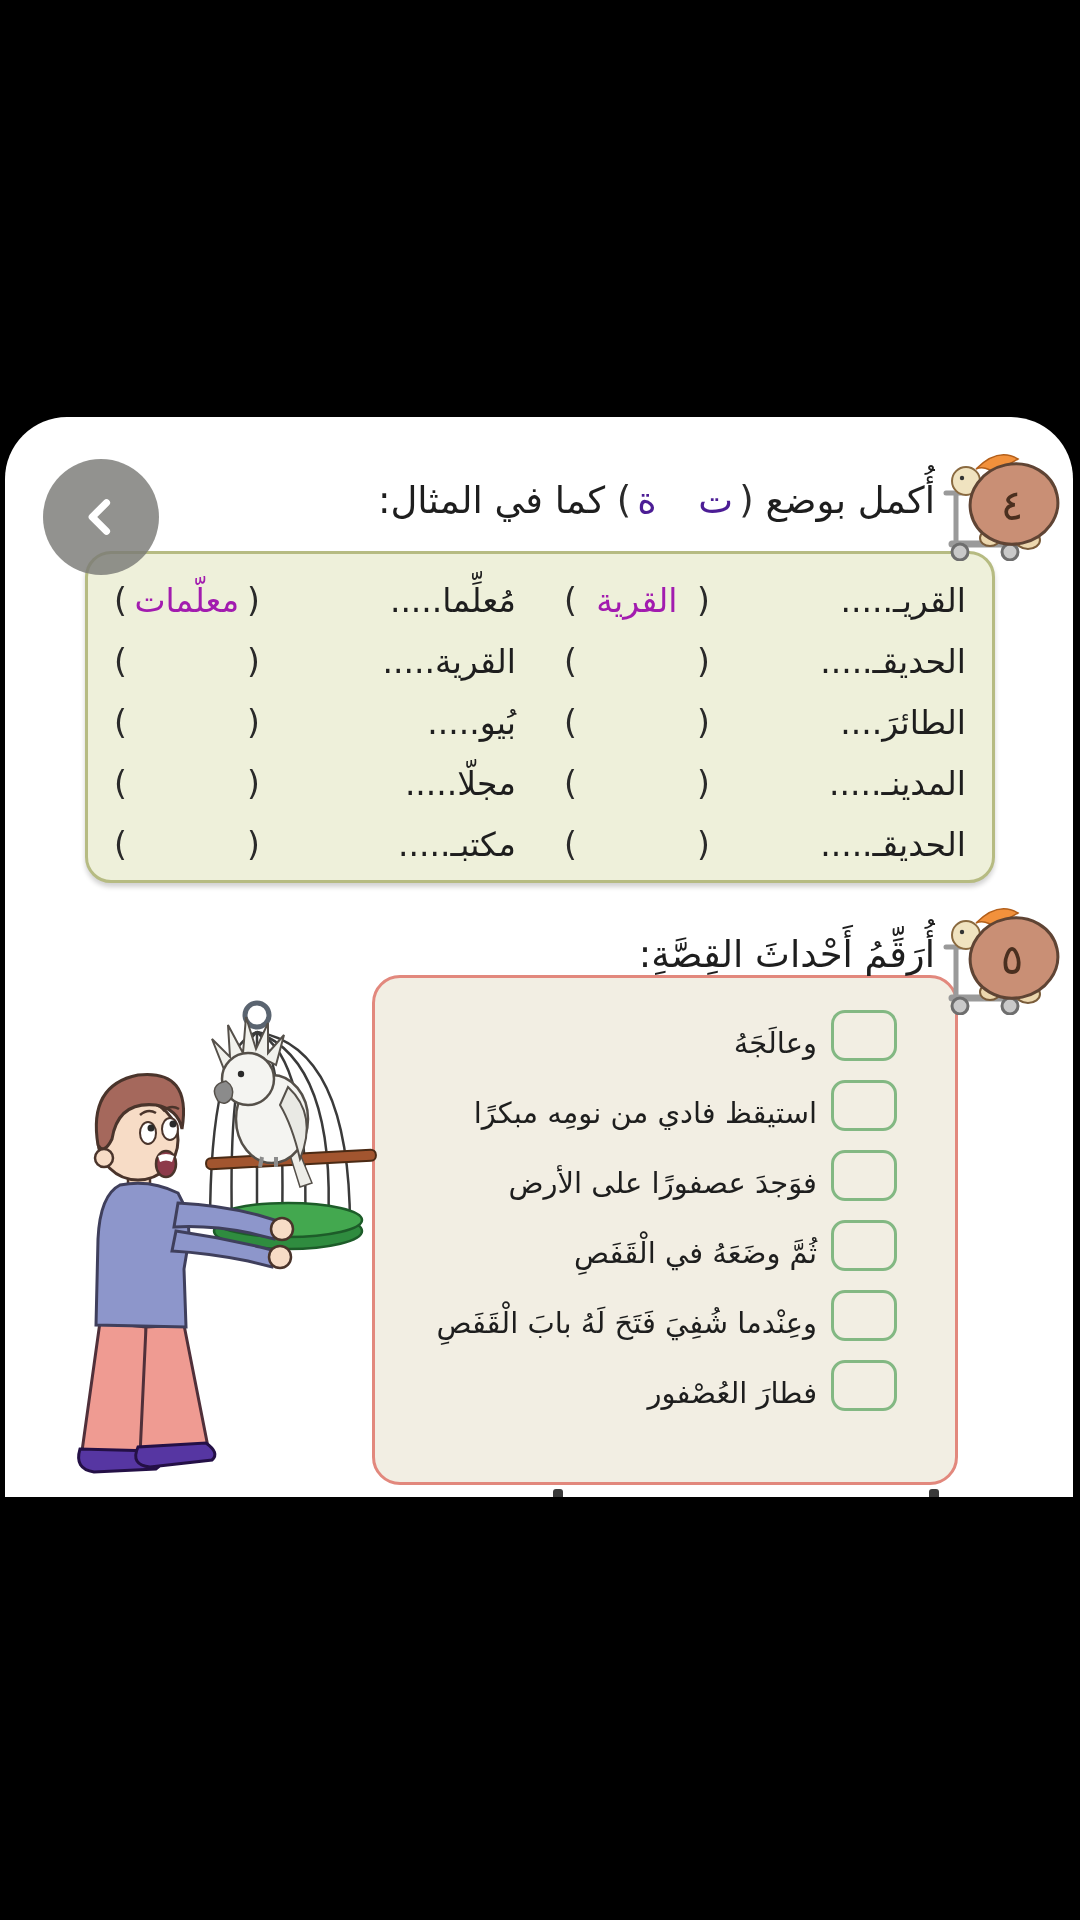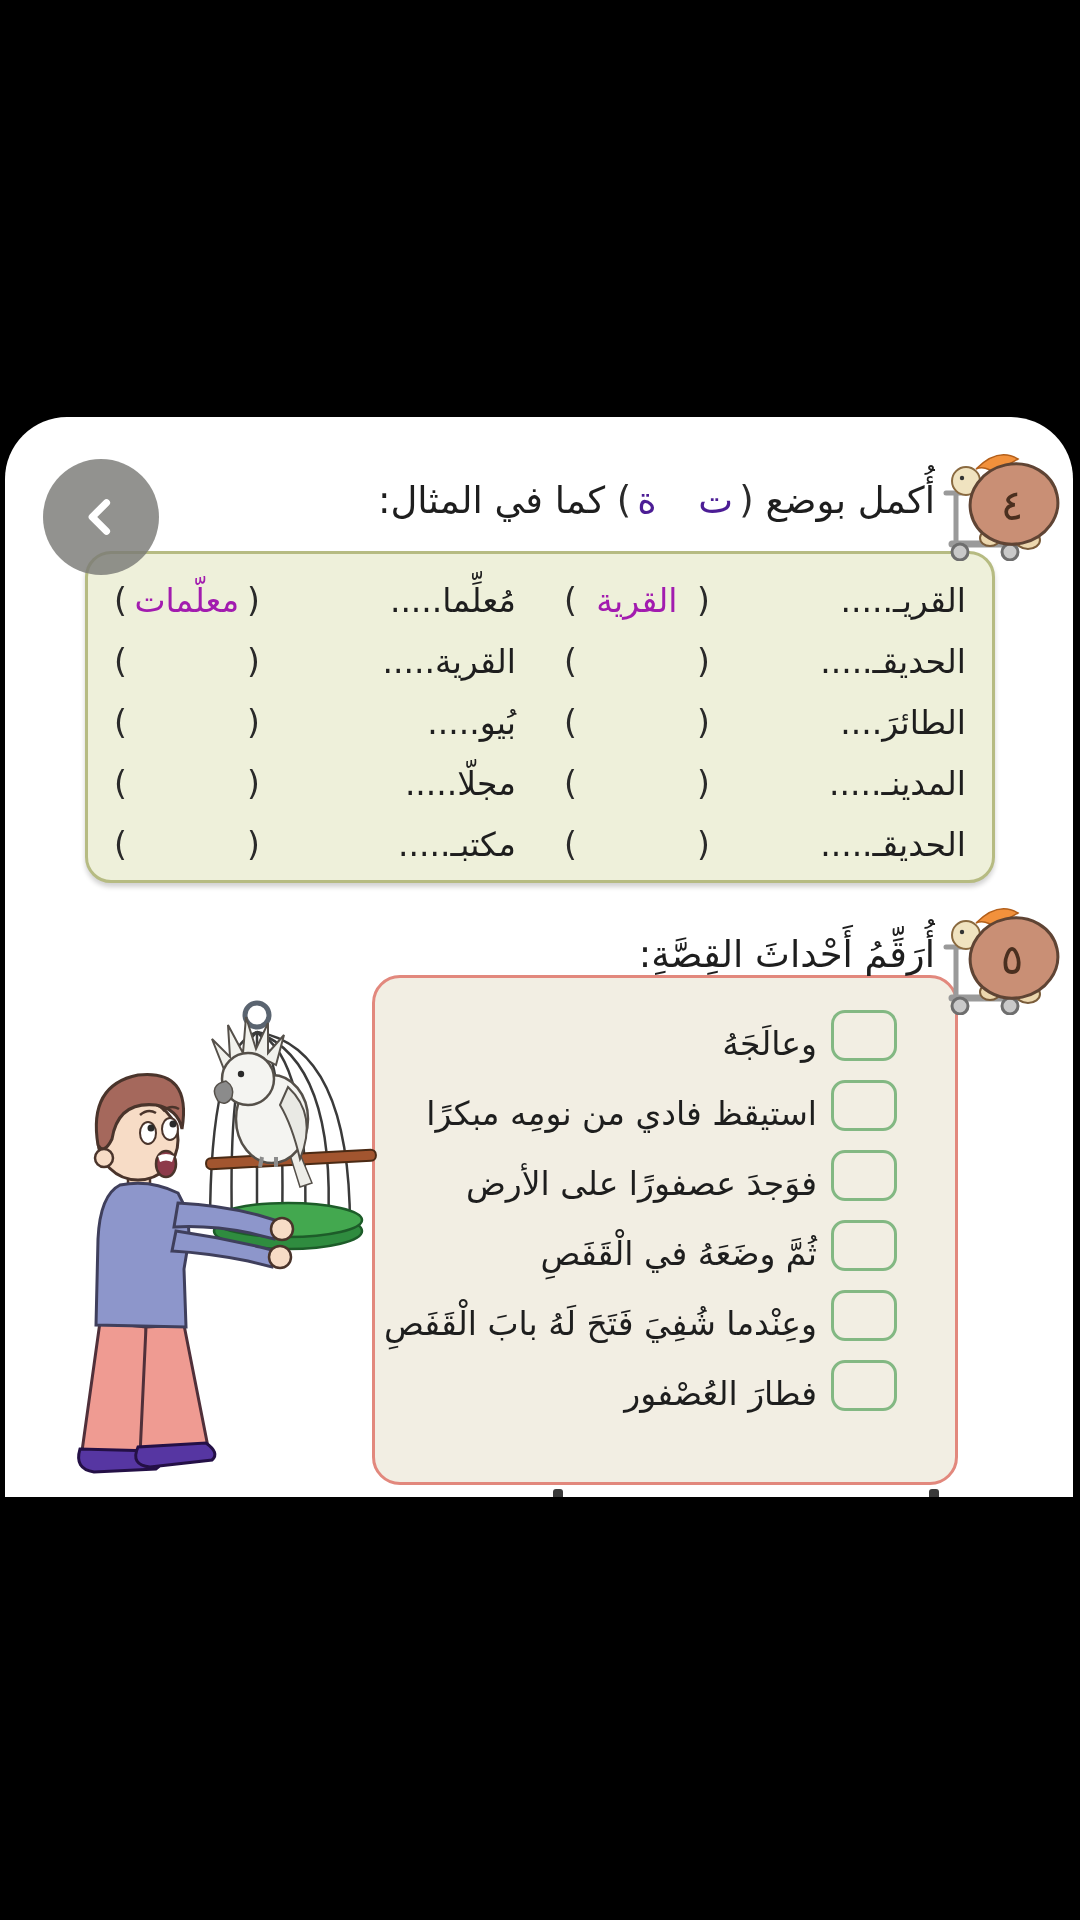--- a/index.html
+++ b/index.html
@@ -29,21 +29,21 @@
   .pgroup{display:inline-flex;direction:ltr;align-items:center;gap:6px;font-size:33px;}
   .paren{color:#2a2a2a;}
   .answer{min-width:108px;text-align:center;color:#a21caf;white-space:nowrap;}
   
   .pink-box{position:absolute;left:367px;top:558px;width:586px;height:510px;background:#f2eee3;
             border:3px solid #e2887d;border-radius:28px;box-sizing:border-box;
             padding:22px 58px 0 0;z-index:5;}
   .prow{height:70px;display:flex;direction:rtl;align-items:center;gap:14px;}
   .pcheck{flex:0 0 auto;width:66px;height:51px;border:3px solid #83b883;border-radius:14px;
           box-sizing:border-box;background:transparent;cursor:pointer;}
-  .ptext{font-size:33px;white-space:nowrap;margin-top:16px;}
+  .ptext{font-size:29px;white-space:nowrap;margin-top:16px;}
   
   .illustration{position:absolute;left:55px;top:560px;width:330px;height:512px;z-index:6;}
   .mascot{width:124px;height:120px;flex:0 0 auto;}
   .mascot text{font-family:"DejaVu Sans",sans-serif;}
   
   .cut-frag{position:absolute;background:#3a3a3a;border-radius:3px;width:10px;height:12px;
             bottom:-4px;z-index:4;}
 </style>
 </head>
 <body>

